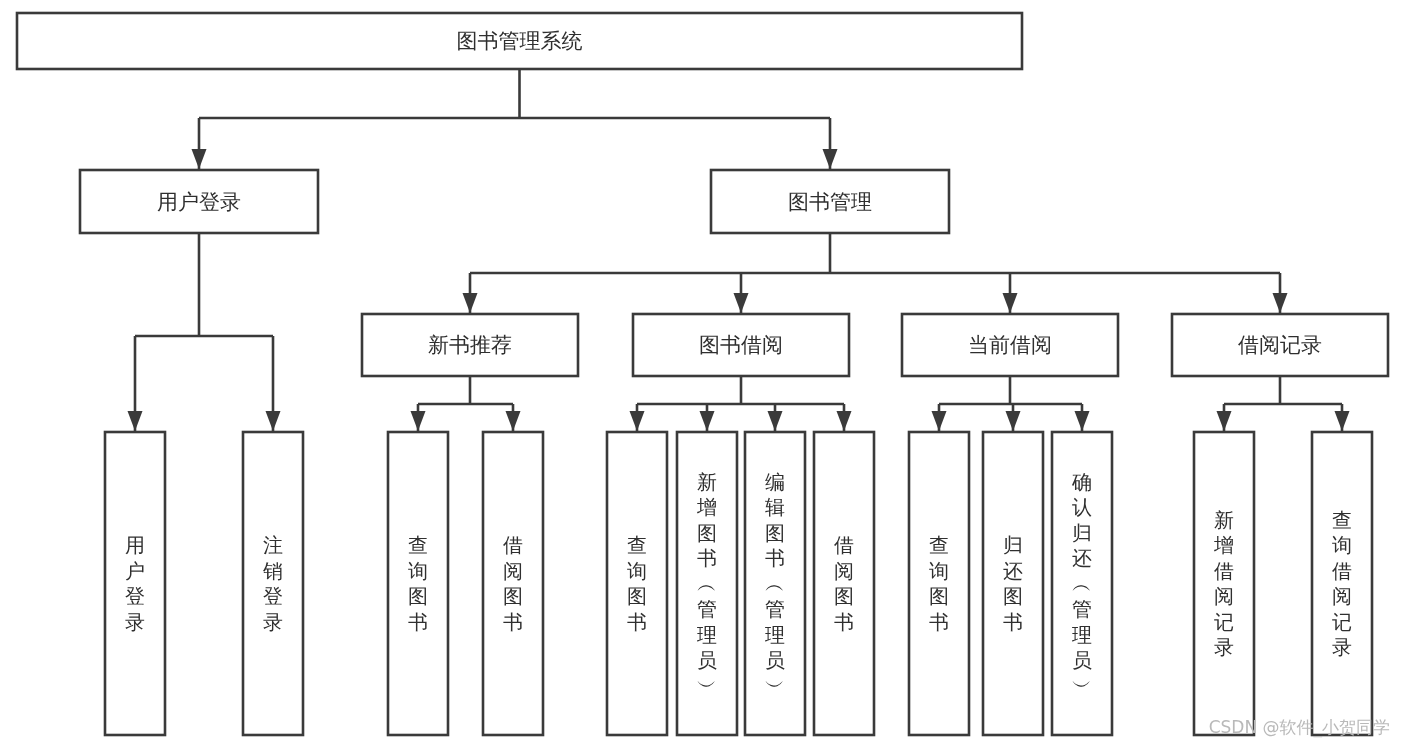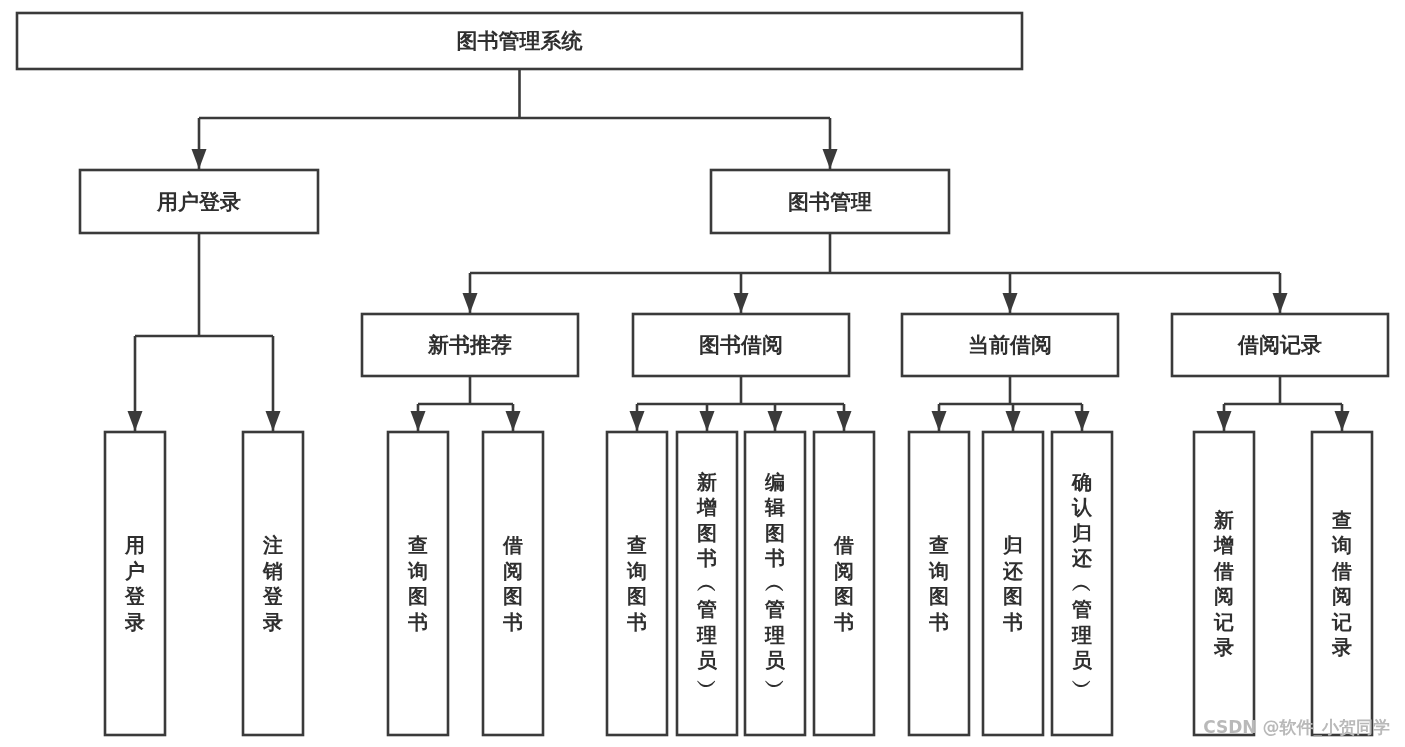--- a/index.html
+++ b/index.html
@@ -12,21 +12,20 @@
     width: 1405px;
     height: 747px;
     font-family: "DejaVu Sans", "Liberation Sans", sans-serif;
     overflow: hidden;
   }
   #diagram-root {
     position: relative;
     width: 1405px;
     height: 747px;
     background: #ffffff;
-    font-weight: bold;
   }
   svg.diagram-canvas {
     position: absolute;
     top: 0;
     left: 0;
     width: 1405px;
     height: 747px;
     display: block;
   }
   .node-box {

